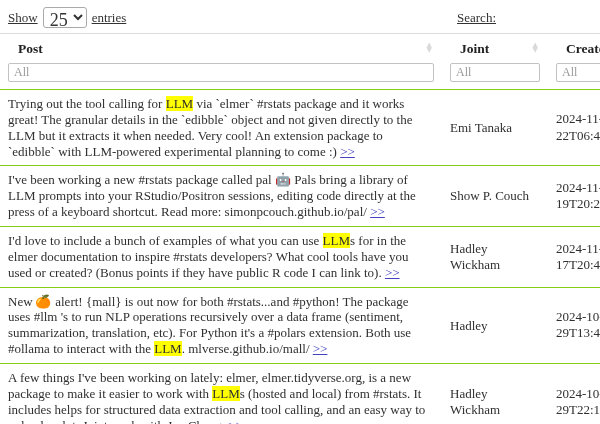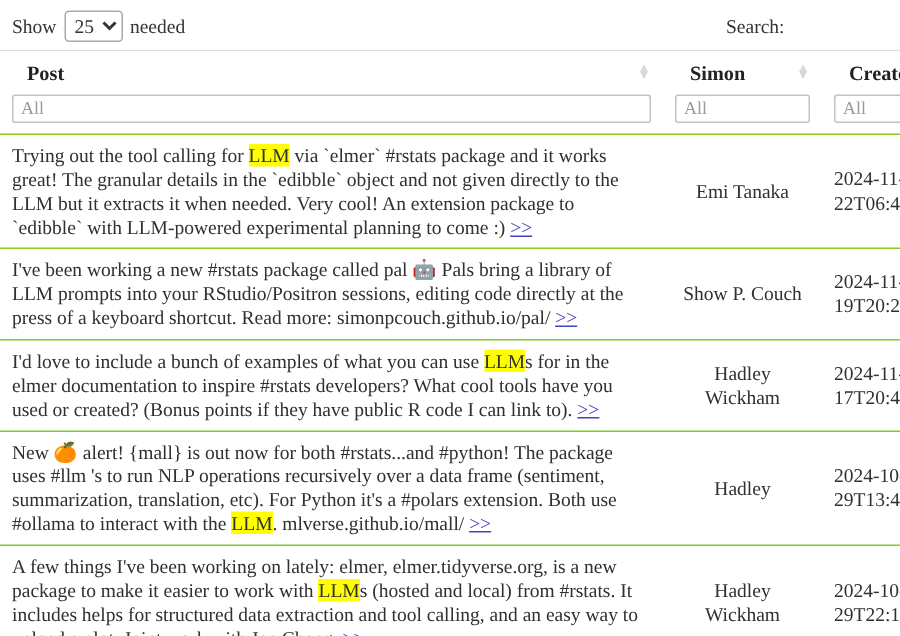--- a/index.html
+++ b/index.html
@@ -9,28 +9,29 @@
     overflow: hidden;
     background: #fff;
     font-family: "Liberation Serif", serif;
     font-size: 13px;
     color: #333;
   }
   
   .controls {
     display: flex; justify-content: space-between; 
     padding: 7px 10px 5px 8px;
+    text-decoration: underline;
   }
   .length-ctl { display: flex; align-items: center; gap: 5px; }
   .length-ctl select {
-    font-family: "Liberation Serif", serif; font-size: 13px; color: #333;
+    font-family: "Liberation Serif", serif; font-size: 18px; color: #333;
     border: 1px solid #aaa; border-radius: 3px; background: #fff;
     padding: 1px 2px; height: 21px;
   }
-  .search-ctl { display: flex; align-items: center; gap: 4px; margin-right: 67px; }
+  .search-ctl { display: flex; align-items: center; gap: 4px; margin-right: 94px; }
   .search-box {
     display: inline-flex; align-items: center;
     width: 112px; height: 18px;
     border: 1px solid #4a4a4a; border-radius: 4px;
     background: #fff; padding: 1px 3px; box-sizing: content-box;
   }
   .search-sel {
     background: #3875d7; color: #fff;
     font-family: "Liberation Sans", sans-serif;
     font-size: 10px; letter-spacing: -0.3px; white-space: nowrap;
@@ -64,58 +65,58 @@
     border: 1px solid #c2c2c2; border-radius: 2px;
     font-family: "Liberation Serif", serif; font-size: 12px; color: #444;
     padding: 2px 5px;
   }
   thead td.filter-cell input::placeholder { color: #9a9a9a; opacity: 1; }
   tbody td {
     border-top: 1px solid #84cc16; vertical-align: middle;
     padding: 6px 8px; font-size: 13px; color: #303030;
   }
   td.post-cell { line-height: 1.22; padding-right: 12px; }
-  td.name-cell { line-height: 1.2; text-align: center; }
+  td.name-cell { line-height: 1.2; }
   td.date-cell { line-height: 1.25; overflow: hidden; }
   mark.hl { background: #ffff00; color: inherit; padding: 0; }
   a.more-link { color: #4343c0; text-decoration: underline; cursor: pointer; }
 </style>
 </head>
 <body>
 
 <div class="app">
 
   <div class="controls">
     <div class="length-ctl">
       <span>Show</span>
       <select>
         <option>25</option>
       </select>
-      <span>needed</span>
+      <span>entries</span>
     </div>
     <div class="search-ctl">
       <span>Search:</span>
     </div>
   </div>
 
   <div class="table-wrap">
     <table class="datatable">
       <colgroup>
           <col class="c-post">
           <col class="c-name">
           <col class="c-date">
         </colgroup>
       <thead>
         <tr>
           <th class="title">
             <span>Post</span>
             <span class="sort-icon"></span>
           </th>
           <th class="title">
-            <span>Simon</span>
+            <span>Joint</span>
             <span class="sort-icon"></span>
           </th>
           <th class="title">
             <span>CreatedAt</span>
             
           </th>
         </tr>
         <tr>
           <td class="filter-cell"><input type="text" placeholder="All" style=""></td>
           <td class="filter-cell"><input type="text" placeholder="All" style=""></td>

